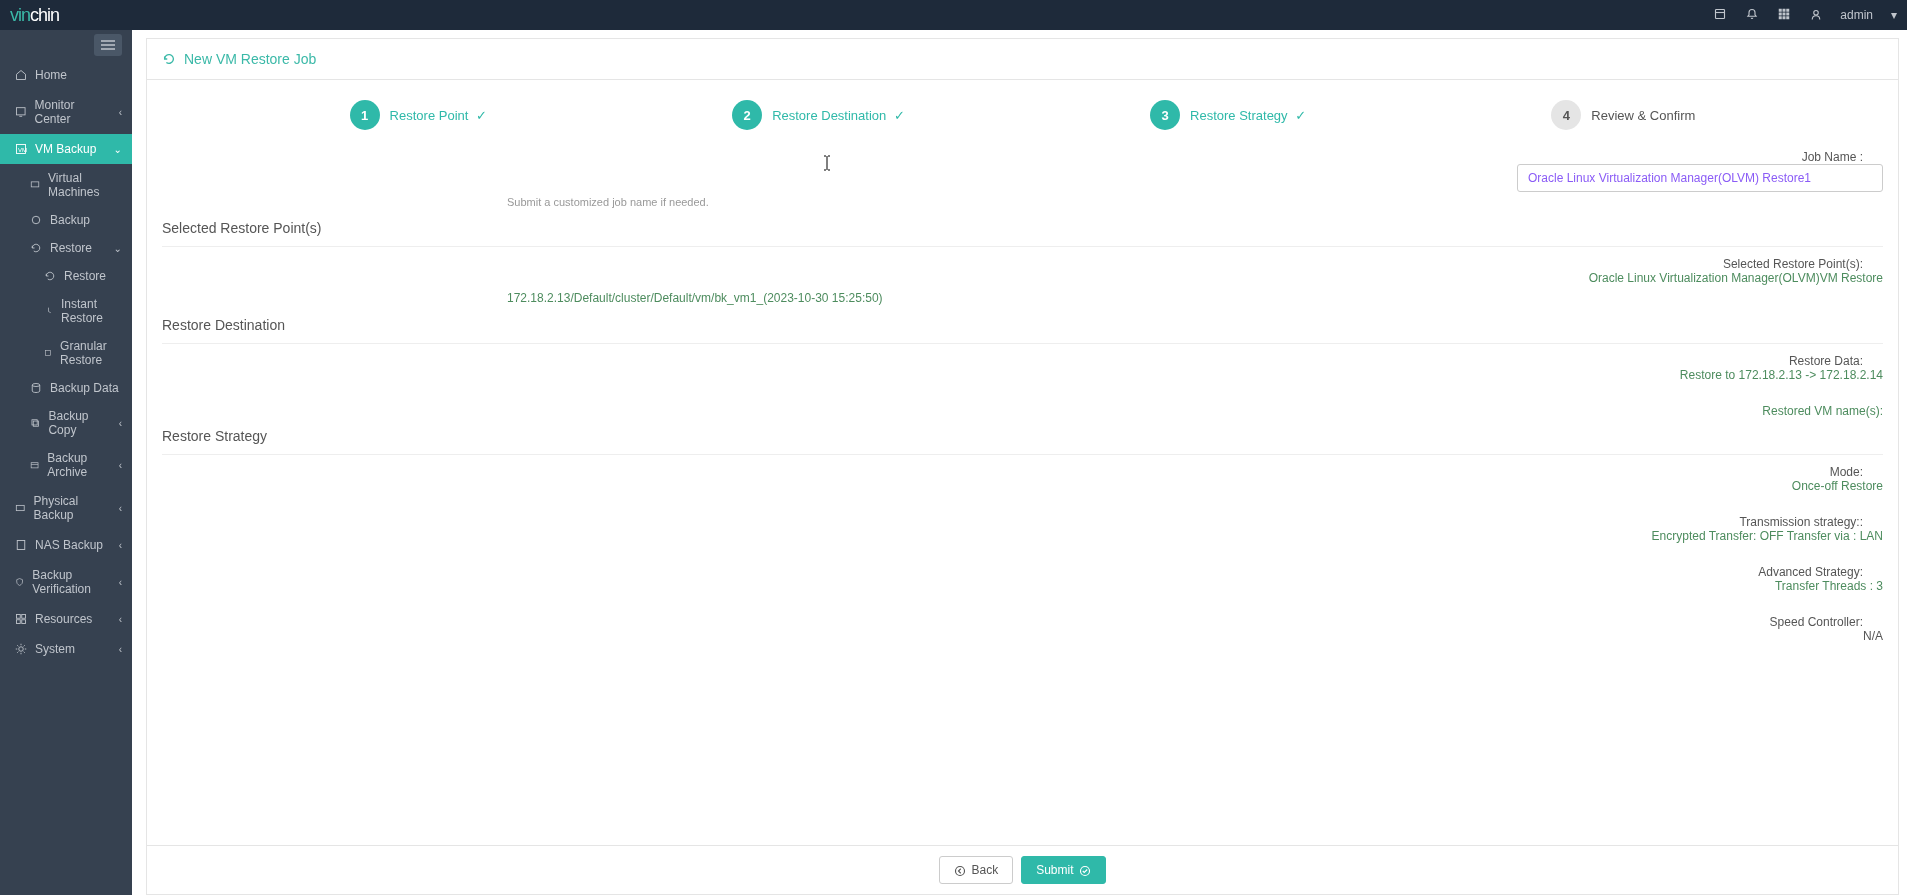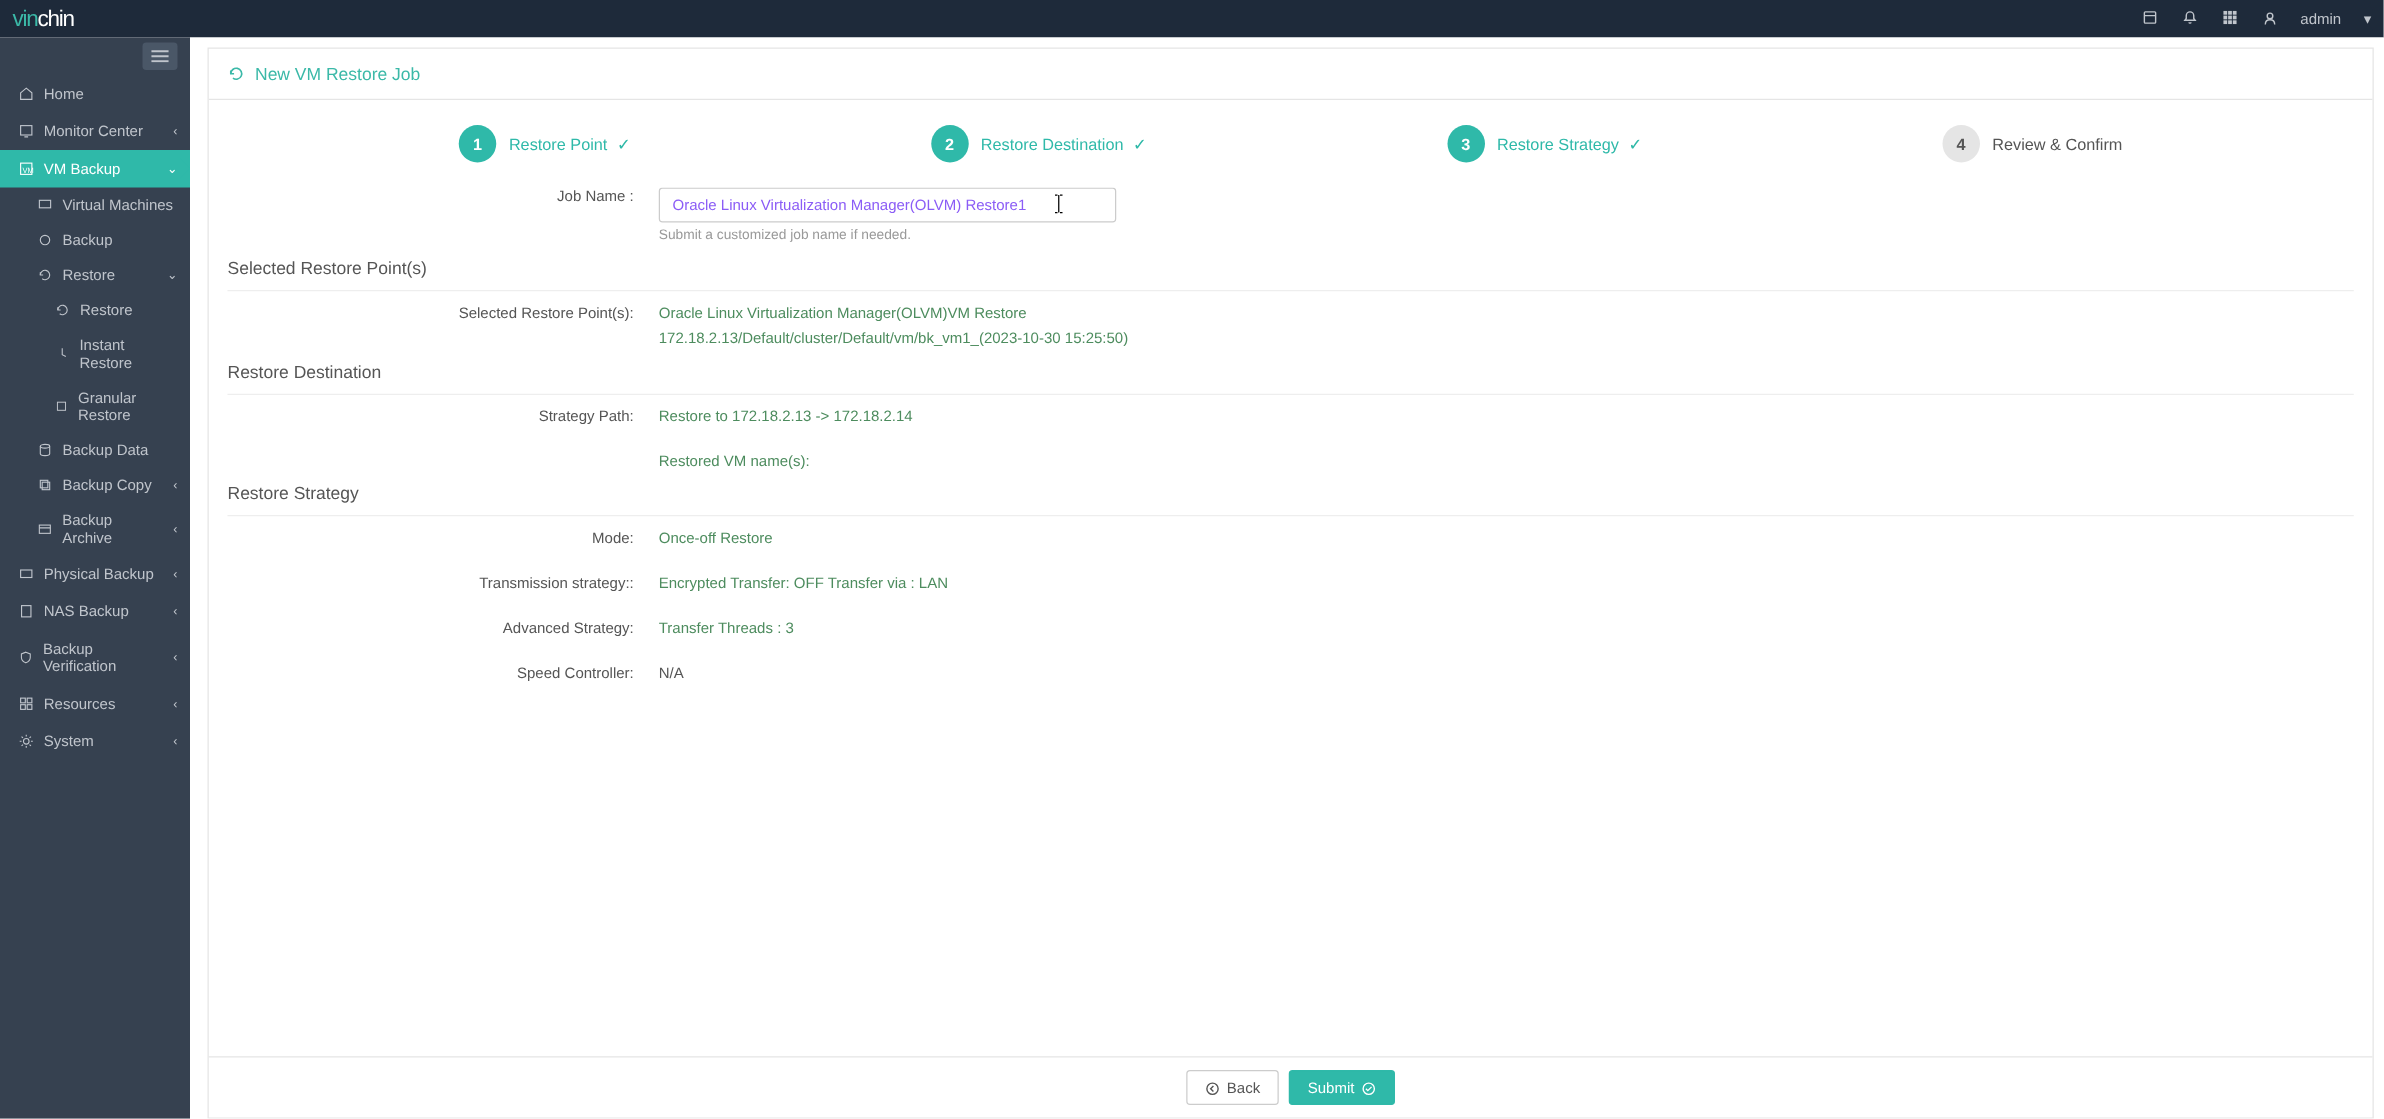--- a/index.html
+++ b/index.html
@@ -41,21 +41,21 @@
     .user-menu {
       display: flex;
       align-items: center;
       gap: 18px;
     }
     .container {
       display: flex;
       height: calc(100vh - 30px);
     }
     .sidebar {
-      width: 152px;
+      width: 132px;
       background: #364150;
       color: #c0c5cc;
       font-size: 12px;
       flex-shrink: 0;
     }
     .sidebar-toggle-row {
       height: 30px;
       display: flex;
       justify-content: flex-end;
       align-items: center;
@@ -157,22 +157,23 @@
     .step-label.done { color: #2fb9a9; }
     .step-label.current { color: #555; }
     .check { color: #2fb9a8; margin-left: 4px; }
     .content {
       flex: 1;
       padding: 0 15px;
       overflow-y: auto;
     }
     .form-row {
       display: flex;
-      align-items: flex-start;
+      align-items: flex-end;
       margin-bottom: 4px;
+      flex-direction: column;
     }
     .form-label {
       width: 345px;
       text-align: right;
       padding-right: 20px;
       color: #555;
       font-size: 12px;
     }
     .form-value {
       color: #4d8c5e;
@@ -476,21 +477,21 @@
         <div class="section-divider"></div>
         <div class="form-row">
           <div class="form-label">Selected Restore Point(s):</div>
           <div class="form-value">Oracle Linux Virtualization Manager(OLVM)VM Restore</div>
         </div>
         <div class="value-block">172.18.2.13/Default/cluster/Default/vm/bk_vm1_(2023-10-30 15:25:50)</div>
 
         <div class="section-title">Restore Destination</div>
         <div class="section-divider"></div>
         <div class="form-row">
-          <div class="form-label">Strategy Path:</div>
+          <div class="form-label">Restore Data:</div>
           <div class="form-value">Restore to 172.18.2.13 -&gt; 172.18.2.14</div>
         </div>
         <div class="spacer"></div>
         <div class="form-row">
           <div class="form-label"></div>
           <div class="form-value">Restored VM name(s):</div>
         </div>
 
         <div class="section-title">Restore Strategy</div>
         <div class="section-divider"></div>

